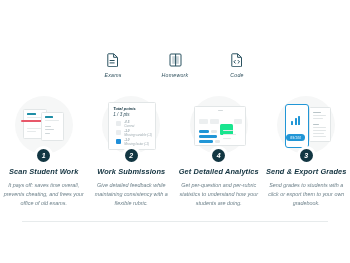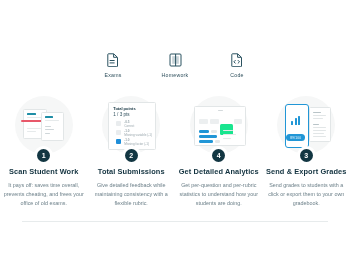--- a/index.html
+++ b/index.html
@@ -11,20 +11,21 @@
     height: 263px;
     background: #ffffff;
     font-family: "Liberation Sans", sans-serif;
     color: #0e3a4a;
     overflow: hidden;
   }
   .page {
     position: relative;
     width: 350px;
     height: 263px;
+    font-style: italic;
   }
 
   
   .tabs {
     position: absolute;
     top: 52px;
     left: 0;
     width: 350px;
     display: flex;
     justify-content: center;
@@ -262,21 +263,21 @@
             <div class="rub-txt neg" style="left:15px;top:26px;">-1.0</div>
             <div class="rub-txt" style="left:15px;top:30px;">Missing variable (-1)</div>
 
             <div class="rub-chip sel" style="left:7px;top:36px;"></div>
             <div class="rub-txt neg" style="left:15px;top:35px;">-1.0</div>
             <div class="rub-txt" style="left:15px;top:39px;">Missing factor (-1)</div>
           </div>
         </div>
       </div>
       <div class="num">2</div>
-      <div class="step-title">Total Submissions</div>
+      <div class="step-title">Work Submissions</div>
       <div class="step-desc">Give detailed feedback while maintaining consistency with a flexible rubric.</div>
     </div>
 
     <div class="step">
       <div class="art-wrap">
         <div class="art-circle"></div>
         <div class="art">
           <div class="sheet an-card">
             <div class="ln" style="left:23px;top:3px;width:5px;height:1px;background:#d4dadc;"></div>
             <div class="ln" style="left:4px;top:12px;width:9px;height:5px;background:#eceff0;border-radius:1px;"></div>

